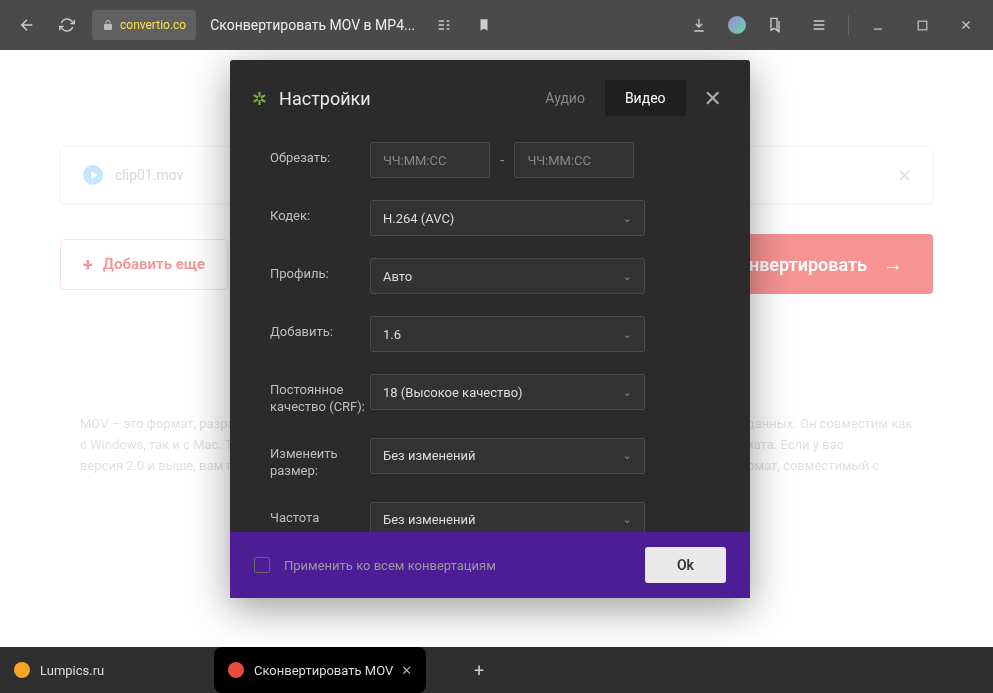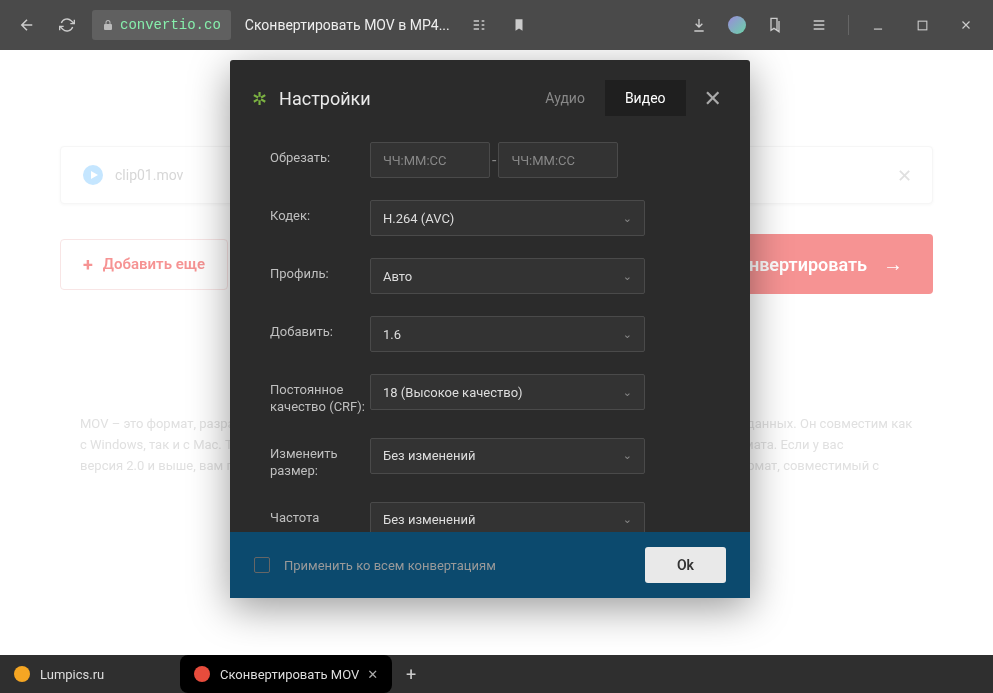--- a/index.html
+++ b/index.html
@@ -4,21 +4,21 @@
 <style>
 * { margin:0; padding:0; box-sizing:border-box; font-family:-apple-system,BlinkMacSystemFont,"Segoe UI",Roboto,Arial,sans-serif; }
 html,body { width:993px; height:693px; overflow:hidden; background:#000; }
 .browser { width:993px; height:693px; background:#3a3a3a; display:flex; flex-direction:column; }
 
 
 .toolbar { height:50px; background:#4a4a4a; display:flex; align-items:center; padding:0 12px; gap:10px; }
 .tb-btn { width:30px; height:30px; display:flex; align-items:center; justify-content:center; color:#ccc; cursor:pointer; }
 .addr { flex:0 0 auto; display:flex; align-items:center; background:#606060; border-radius:3px; height:30px; padding:0 10px; gap:6px; }
 .addr .lock { color:#bbb; font-size:12px; }
-.addr .domain { color:#86efac; font-size:14px;font-family:Liberation Mono, monospace; }
+.addr .domain { color:#fde047; font-size:12px; }
 .title { color:#eee; font-size:14px; white-space:nowrap; overflow:hidden; text-overflow:ellipsis; flex:0 1 auto; margin-left:4px; }
 .spacer { flex:1; }
 .tb-right { display:flex; align-items:center; gap:14px; color:#ccc; }
 .globe { width:18px; height:18px; border-radius:50%; background:linear-gradient(135deg,#9b8adb,#6ad4a7); }
 
 
 .page { flex:1; background:#fff; position:relative; overflow:hidden; }
 .page-header { display:flex; align-items:center; justify-content:center; padding:18px 40px 10px; }
 .logo { display:flex; align-items:center; gap:8px; }
 .logo-mark { width:28px; height:28px; border:4px solid #f04b4b; border-radius:50%; position:relative; }
@@ -53,34 +53,34 @@
 .tab.active { background:#1f1f1f; color:#fff; }
 .m-close { color:#aaa; font-size:22px; cursor:pointer; padding:0 6px; }
 
 .m-body { flex:1; overflow-y:auto; padding:26px 14px 10px 40px; }
 .m-body::-webkit-scrollbar { width:10px; }
 .m-body::-webkit-scrollbar-track { background:#2b2b2b; }
 .m-body::-webkit-scrollbar-thumb { background:#555; border-radius:5px; }
 
 .form-row { display:flex; align-items:flex-start; margin-bottom:22px; }
 .f-label { width:100px; color:#bfbfbf; font-size:13px; padding-top:8px; line-height:1.3; }
-.f-ctl { flex:1; display:flex; align-items:center; gap:2px; }
+.f-ctl { flex:1; display:flex; align-items:center; gap:10px; }
 .time-in { width:120px; height:36px; background:#333; border:1px solid #4a4a4a; color:#888; padding:0 12px; font-size:13px; border-radius:2px; }
 .time-in::placeholder { color:#888; }
 .dash { color:#888; }
 .sel { flex:1; height:36px; background:#333; border:1px solid #4a4a4a; color:#ddd; padding:0 12px; font-size:13px; display:flex; align-items:center; justify-content:space-between; cursor:pointer; border-radius:2px; max-width:275px; }
 .chev { color:#888; font-size:11px; }
 
-.m-foot { height:66px; border-top:0; display:flex; align-items:center; padding:0 24px; gap:14px; background:#0c4a6e; }
+.m-foot { height:66px; border-top:0; display:flex; align-items:center; padding:0 24px; gap:14px; background:#4c1d95; }
 .chk { width:16px; height:16px; border:1px solid #666; border-radius:2px; cursor:pointer; }
 .chk-lbl { color:#999; font-size:13px; flex:1; }
 .ok-btn { background:#e9e9e9; color:#333; padding:10px 32px; border-radius:3px; font-size:14px; font-weight:600; cursor:pointer; }
 
 
-.tabbar { height:38px; background:#2f2f2f; display:flex; align-items:stretch; }
+.tabbar { height:46px; background:#2f2f2f; display:flex; align-items:stretch;gap:34px; }
 .btab { display:flex; align-items:center; gap:8px; padding:0 14px; font-size:13px; color:#ddd; position:relative; min-width:180px; }
 .btab.active { background:#000000;border-radius:8px; }
 .btab .fav { width:16px; height:16px; border-radius:50%; }
 .btab .fav.orange { background:#f5a623; }
 .btab .fav.red { background:#e74c3c; }
 .btab .tx { margin-left:2px; }
 .btab .tclose { color:#aaa; margin-left:auto; font-size:13px; cursor:pointer; }
 .newtab { width:38px; display:flex; align-items:center; justify-content:center; color:#ccc; font-size:18px; cursor:pointer; }
 
 svg { display:block; }

